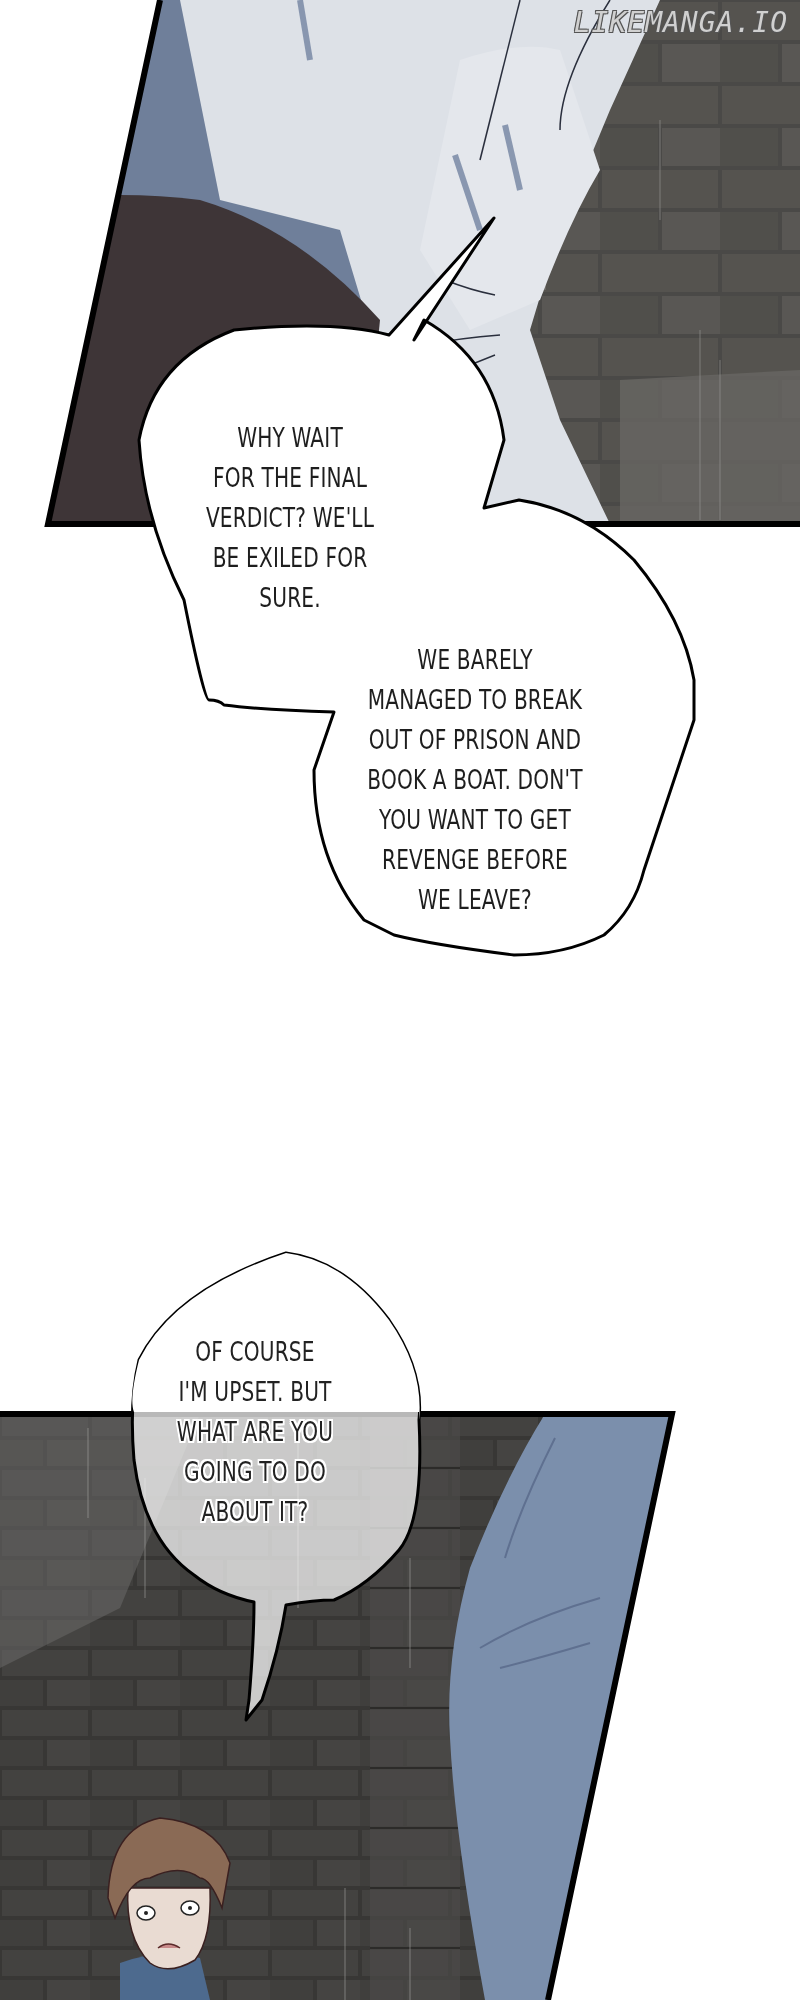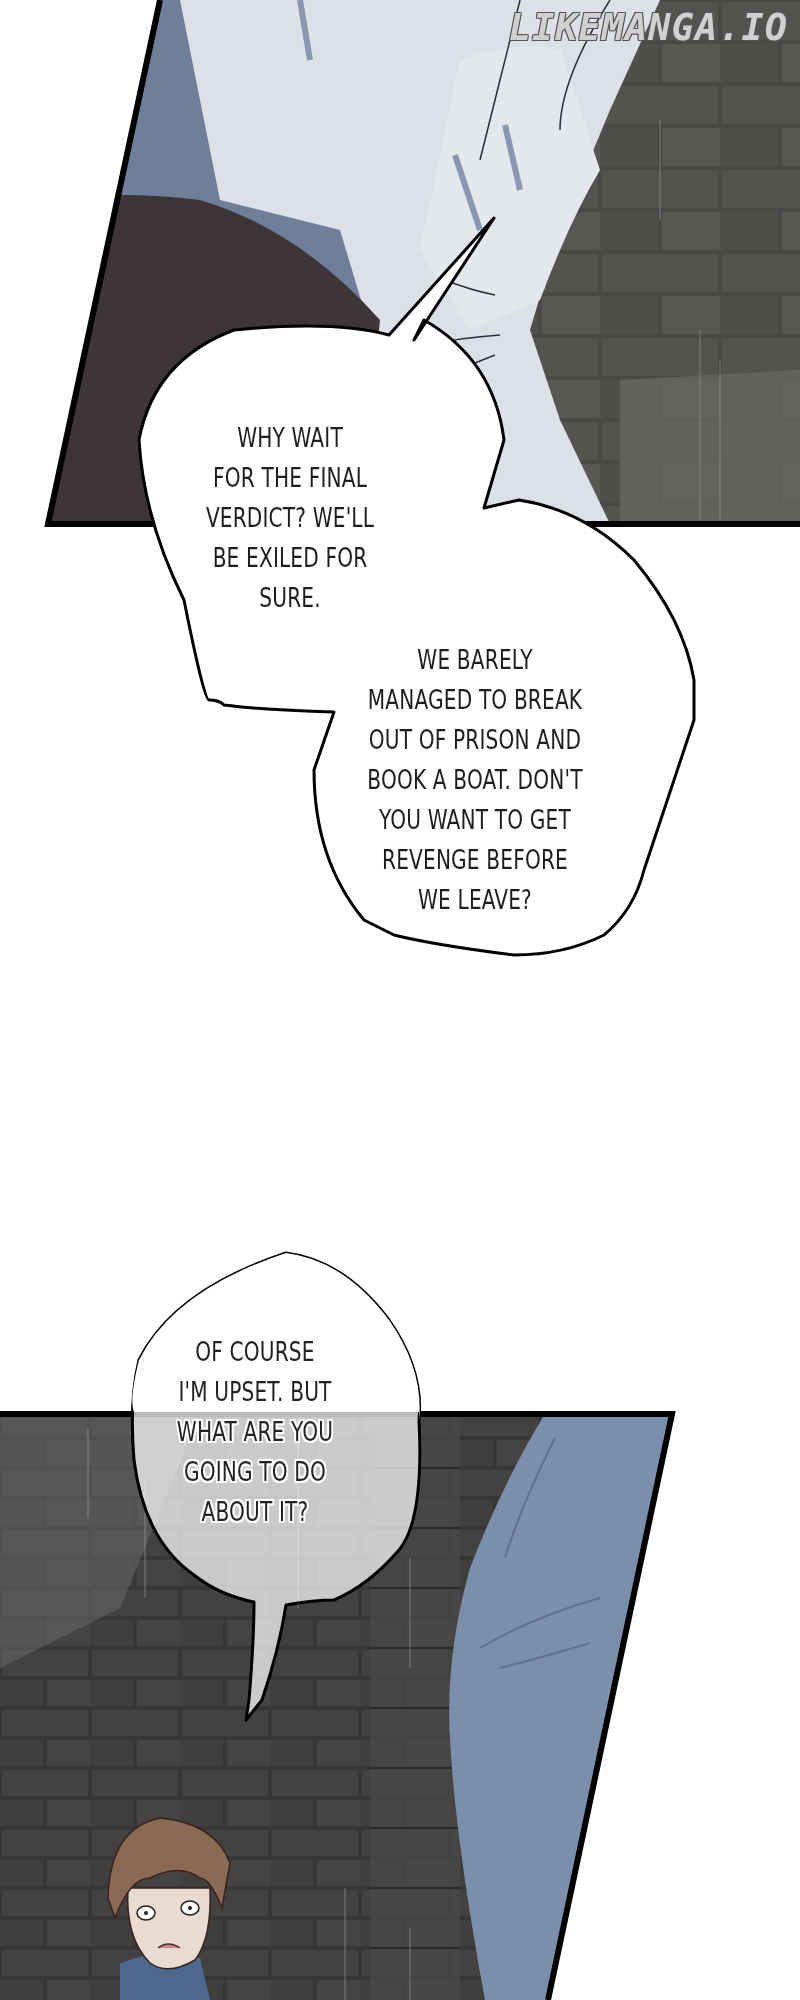--- a/index.html
+++ b/index.html
@@ -2,21 +2,21 @@
 <html><head>
 <meta charset="utf-8">
 <style>
   html,body{margin:0;padding:0;background:#fff;}
   body{width:800px;height:2000px;position:relative;overflow:hidden;font-family:"DejaVu Sans",sans-serif;}
   .abs{position:absolute;}
   svg{display:block;}
   .txt{position:absolute;text-align:center;color:#1e1e1e;font-family:"DejaVu Sans Condensed","DejaVu Sans",sans-serif;font-size:26px;line-height:40px;letter-spacing:0.2px;transform:scaleX(0.86);transform-origin:center top;}
   .txt div{white-space:nowrap;}
   .outlined div{color:#222;text-shadow:-2px -2px 0 #fff,2px -2px 0 #fff,-2px 2px 0 #fff,2px 2px 0 #fff,0 2px 0 #fff,0 -2px 0 #fff,2px 0 0 #fff,-2px 0 0 #fff;}
-  .wm{position:absolute;right:12px;top:6px;font-family:"DejaVu Sans Mono",monospace;font-weight:bold;font-style:italic;font-size:37px;color:#d0d0d0;letter-spacing:1px;text-shadow:-1px -1px 0 #555,1px -1px 0 #555,-1px 1px 0 #555,1px 1px 0 #555;}
+  .wm{position:absolute;right:12px;top:6px;font-family:"DejaVu Sans Mono",monospace;font-weight:normal;font-style:italic;font-size:28px;color:#d0d0d0;letter-spacing:1px;text-shadow:-1px -1px 0 #555,1px -1px 0 #555,-1px 1px 0 #555,1px 1px 0 #555;}
 </style>
 </head>
 <body>
 
 <div class="abs" style="left:0;top:0;width:800px;height:530px;">
   <svg width="800" height="530">
     <defs>
       <clipPath id="p1clip">
           <polygon points="160,0 800,0 800,524 48,524"></polygon>
         </clipPath>

